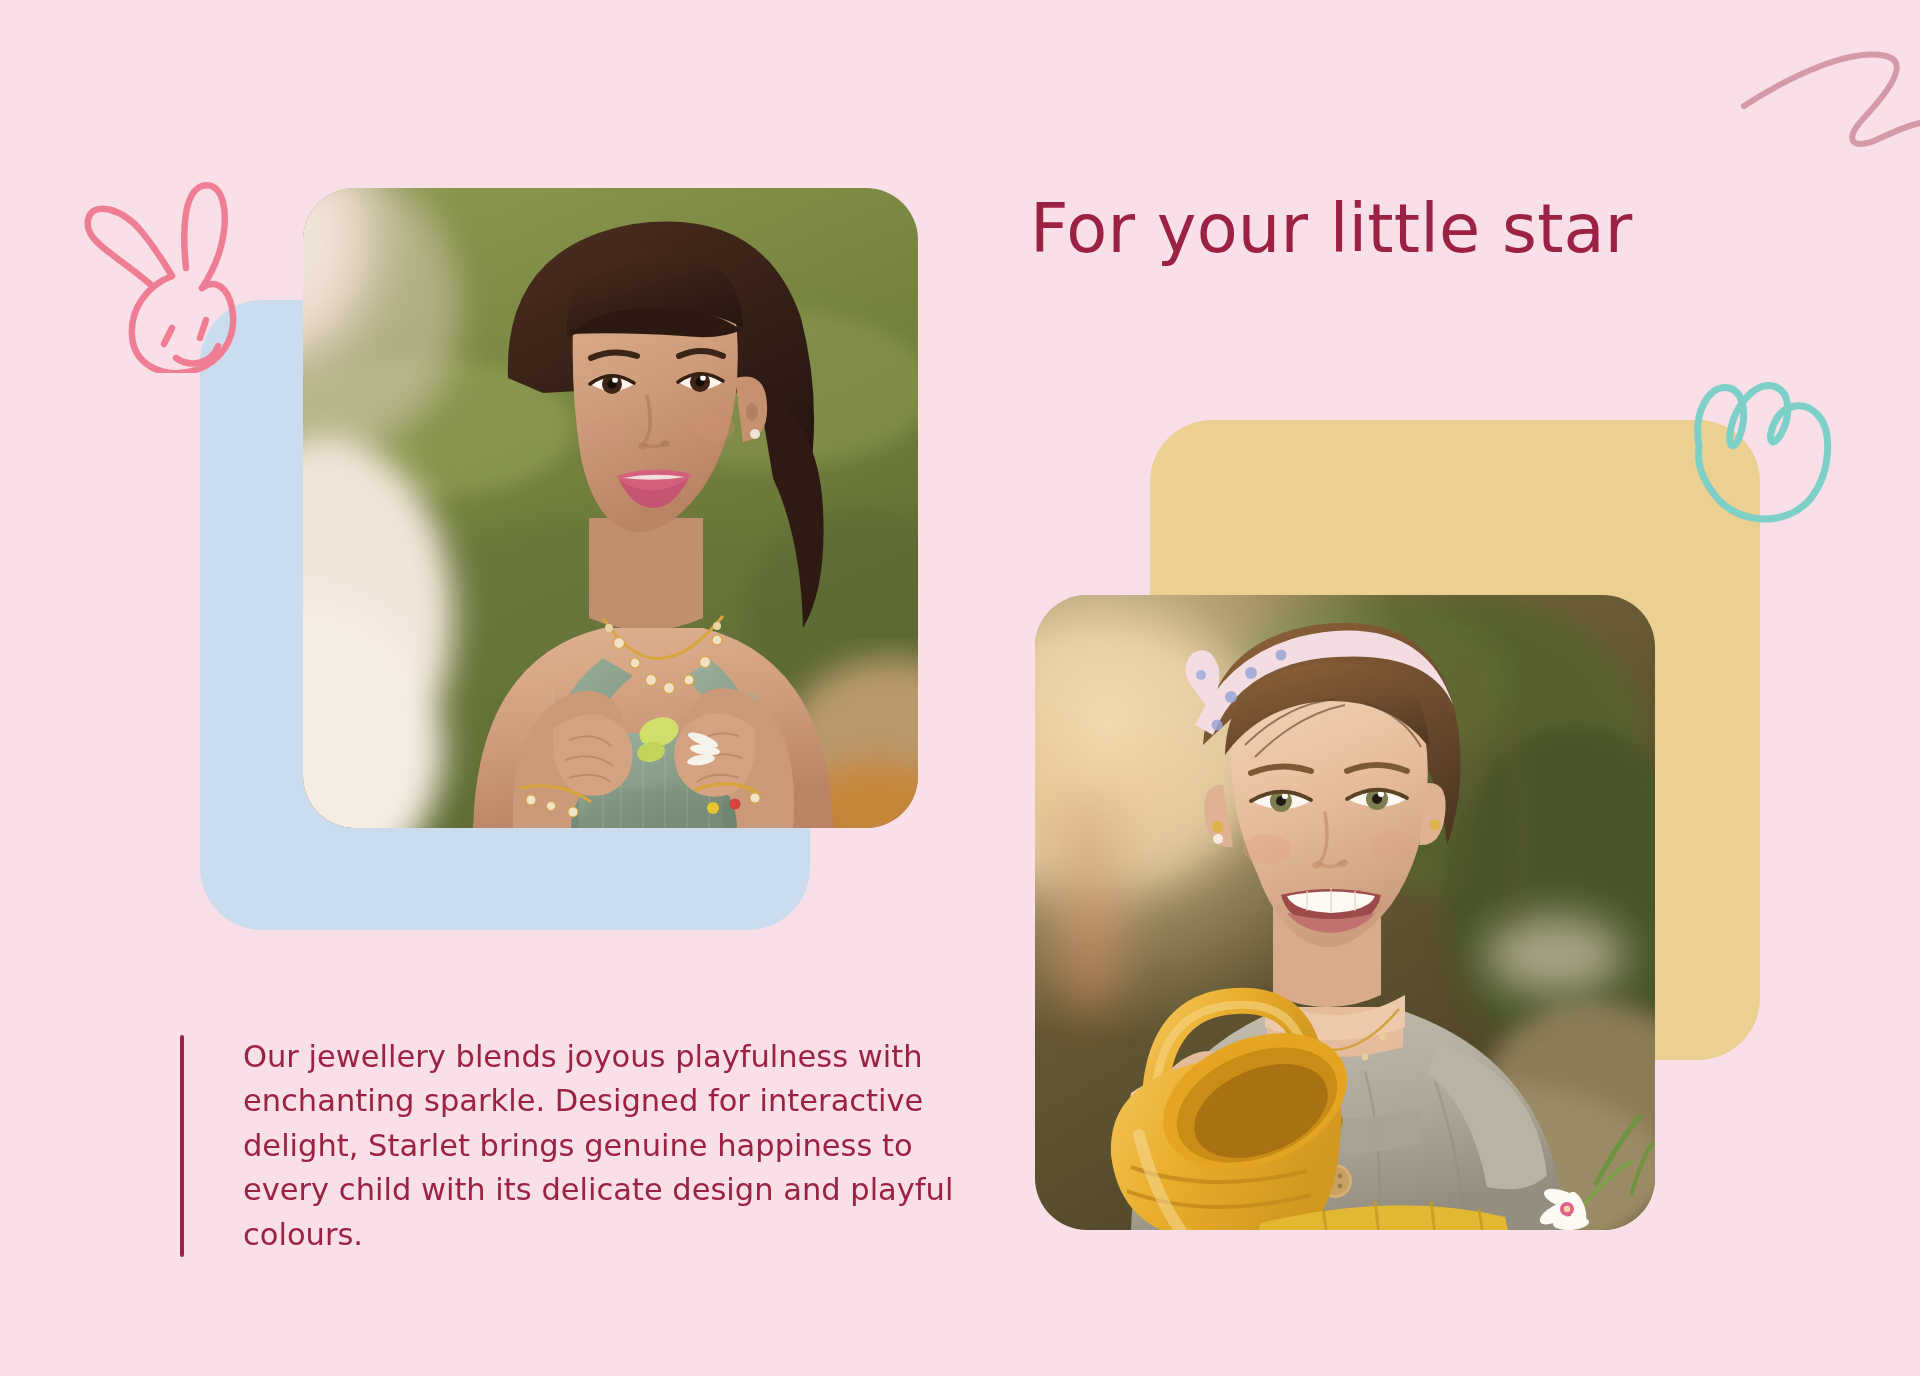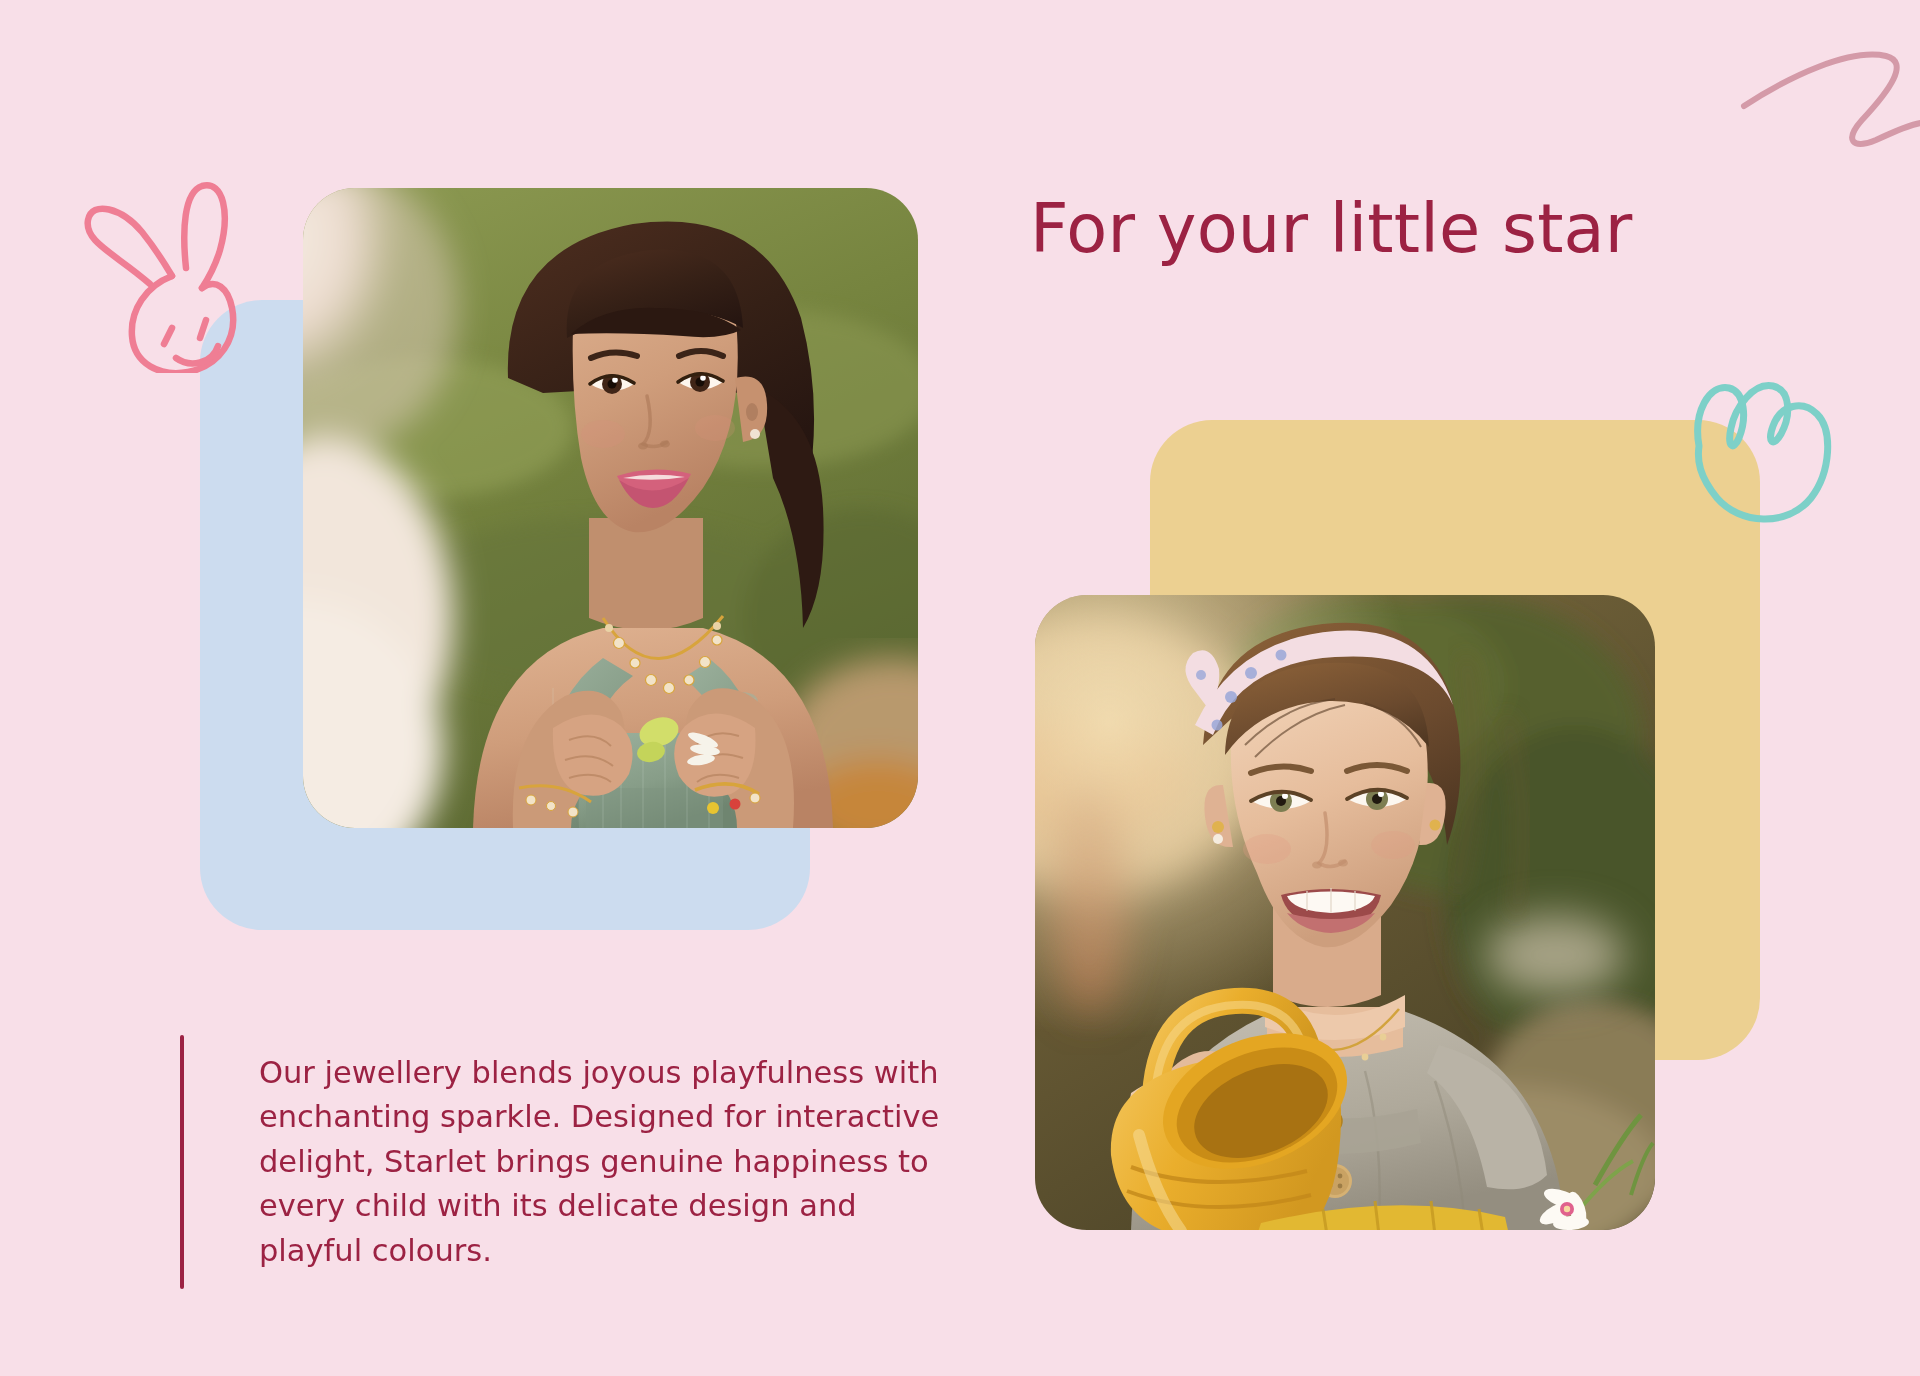--- a/index.html
+++ b/index.html
@@ -105,21 +105,21 @@
   }
   .copy-text {
     margin-left: 59px;
     color: #9c2243;
     font-size: 30.5px;
     line-height: 1.455;
     font-weight: 400;
     max-width: 720px;
     font-family: "DejaVu Sans", sans-serif;
   }
-  .copy-text p { margin: 16px; }
+  .copy-text p { margin: 0; }
 </style>
 </head>
 <body>
 
 <div class="canvas">
 
   <div class="blob-blue"></div>
   <div class="blob-yellow"></div>
 
   <div class="photo photo-1">

